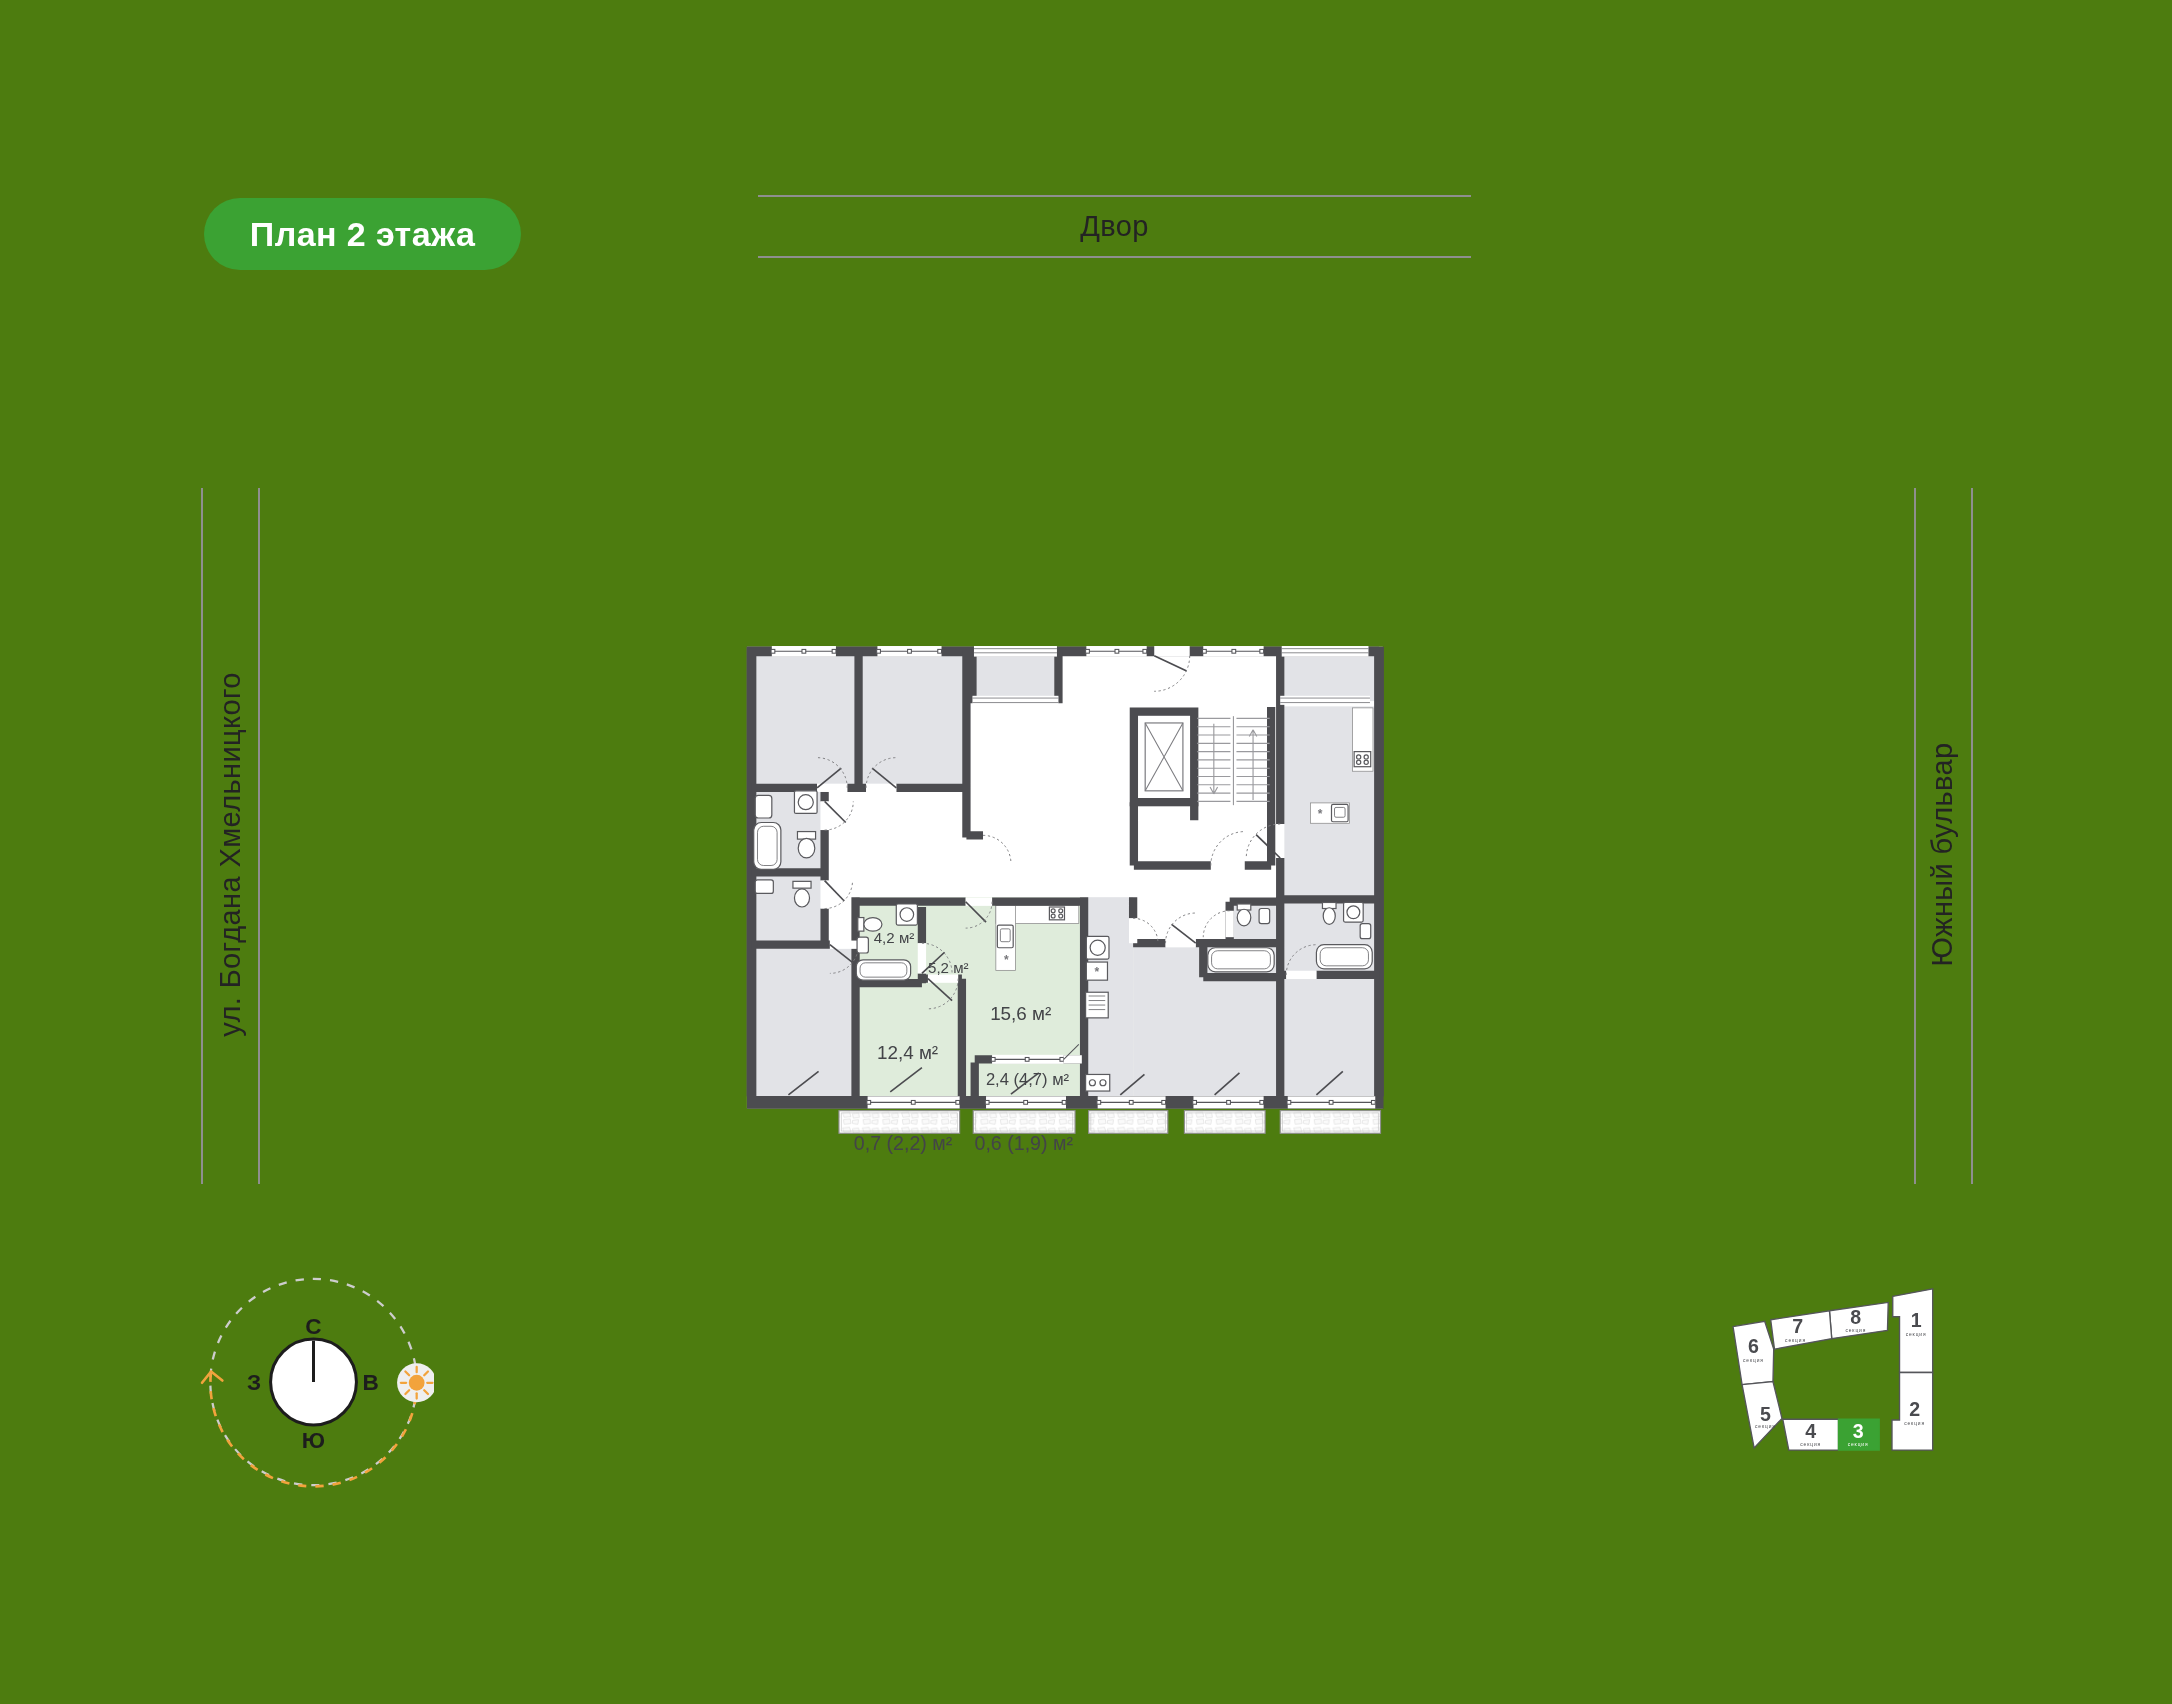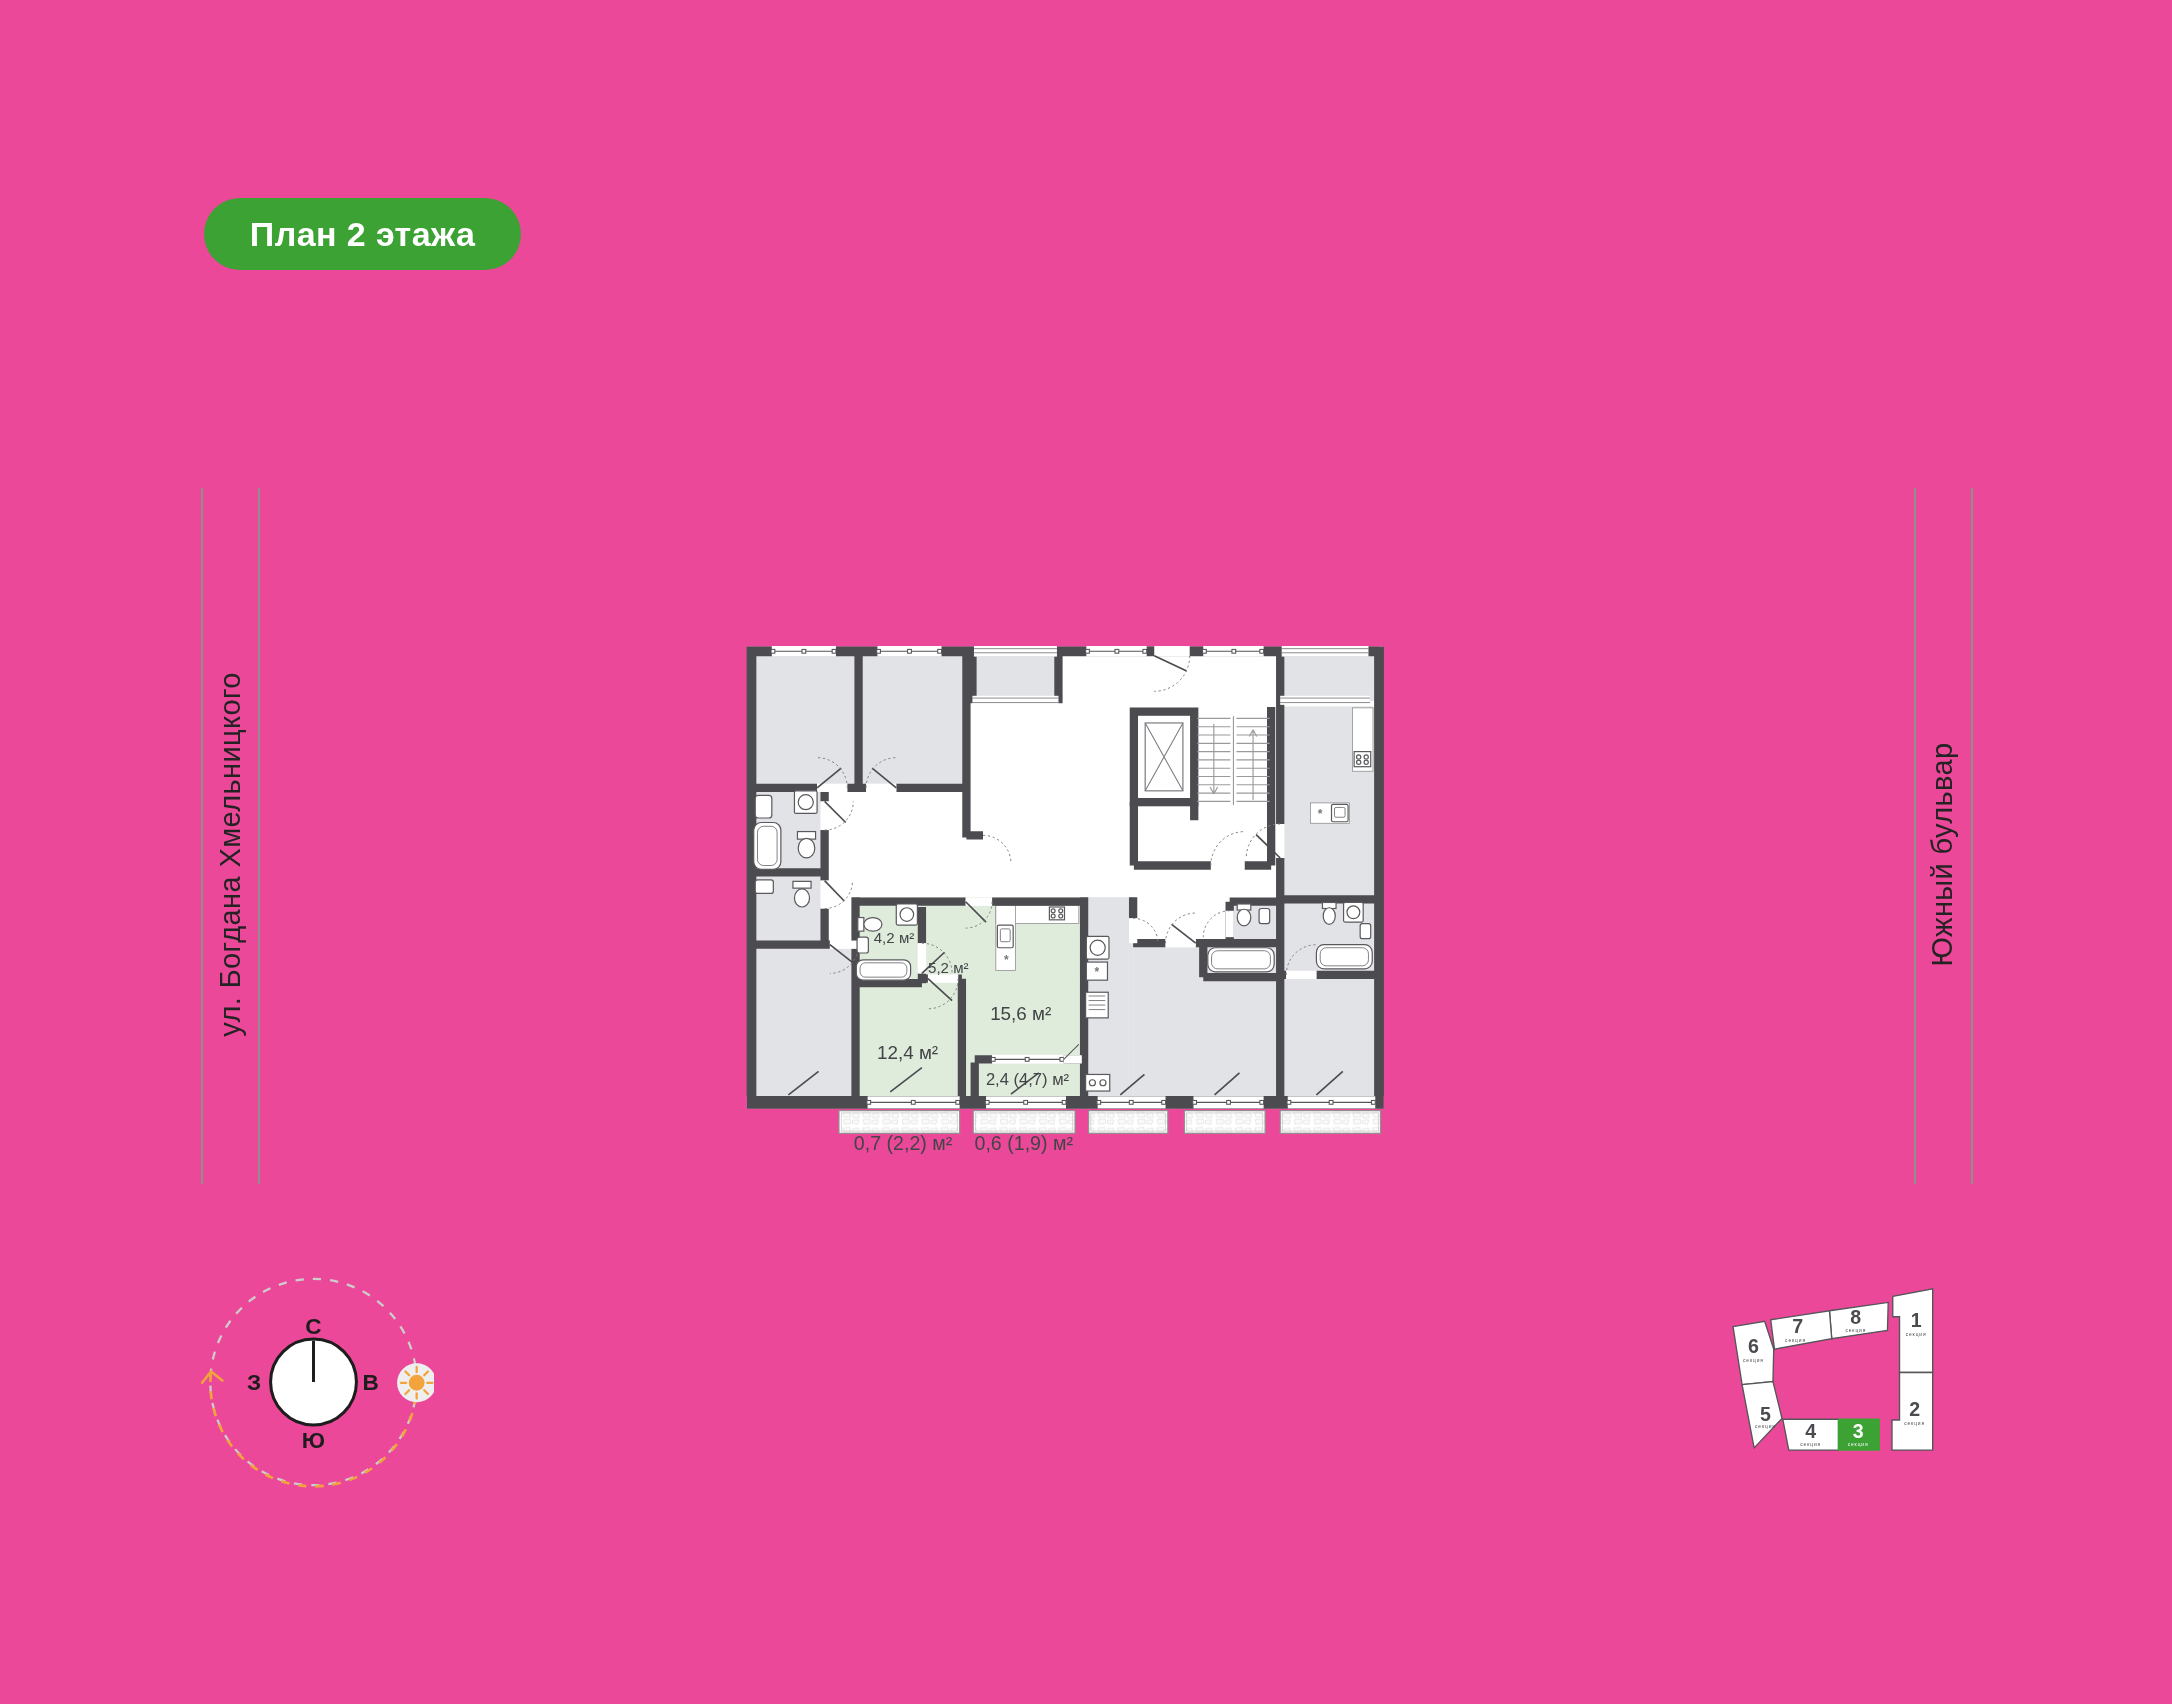--- a/index.html
+++ b/index.html
@@ -1,16 +1,16 @@
 <!DOCTYPE html>
 <html style="font-size:12px"><head>
 <meta charset="utf-8">
 <style>
   html,body{margin:0;padding:0;background:#fff;}
-  #screen{position:relative;width:2172px;height:1705px;background:#ec4899;overflow:hidden;
+  #screen{position:relative;width:2172px;height:1705px;background:#4d7c0f;overflow:hidden;
           font-family:"Liberation Sans",sans-serif;color:#222;}
   .badge{position:absolute;left:204px;top:198px;width:317px;height:72px;background:#3BA233;
          border-radius:38px;color:#fff;font-size:34px;font-weight:700;display:flex;
          align-items:center;justify-content:center;letter-spacing:0.4px;}
   .street-h{position:absolute;left:758px;width:713px;height:59px;
             border-top:2.3px solid #8F8F8F;border-bottom:2.3px solid #8F8F8F;
             display:flex;align-items:center;justify-content:center;
             font-size:29px;color:#232323;letter-spacing:0.4px;}
   .street-h.top{top:195px;}
   .street-h.bottom{top:1441px;}
@@ -25,20 +25,21 @@
   .sec-num.sel,.sec-word.sel{fill:#fff;}
   .compass-letter{fill:#1d1d1d;font-weight:600;font-size:30px;text-anchor:middle;}
 </style>
 </head>
 <body>
 
 <div id="screen">
 
   <div class="badge">План 2 этажа</div>
 
+  <div class="street-h top">Двор</div>
 
   <div class="vline" style="left:201px"></div>
   <div class="vline" style="left:258px"></div>
   <div class="street-v" style="left:3.8px;top:838px">ул. Богдана Хмельницкого</div>
 
   <div class="vline" style="left:1914px"></div>
   <div class="vline" style="left:1971px"></div>
   <div class="street-v" style="left:1716px;top:838px">Южный бульвар</div>
 
   <svg style="position:absolute;left:743px;top:643px" width="649" height="528" viewBox="0 0 860 700">

